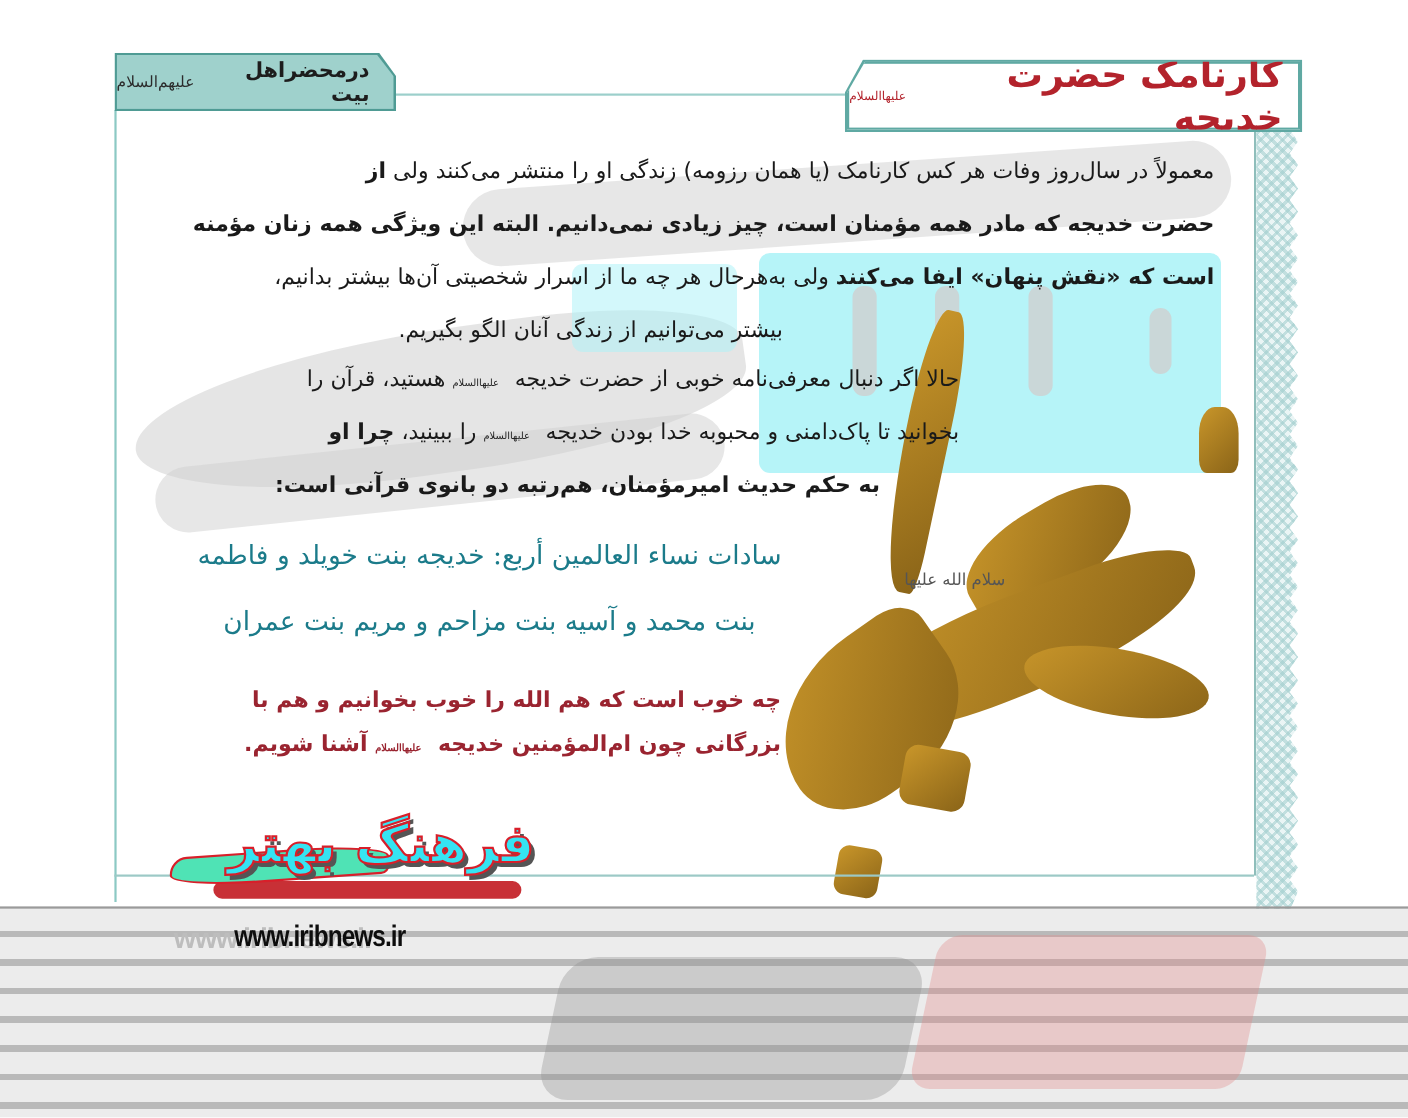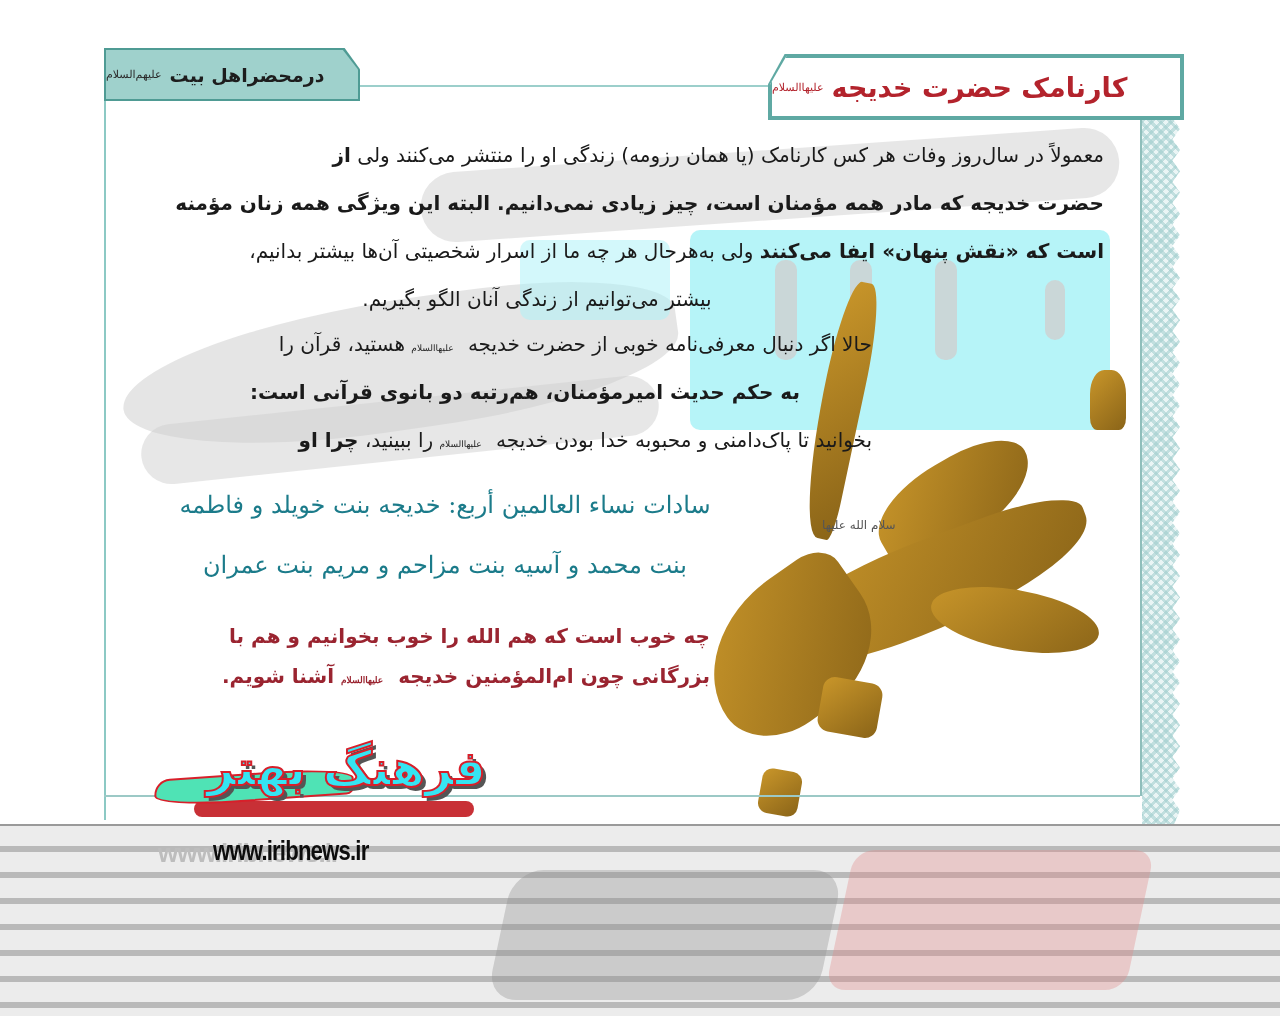--- a/index.html
+++ b/index.html
@@ -24,37 +24,37 @@
     }
 
     
     .title-box { position: absolute; left: 770px; top: 56px; width: 412px; height: 62px;
       background: #ffffff; border: 2px solid #5fa9a3;
       clip-path: polygon(4% 0, 100% 0, 100% 100%, 0 100%, 0 46%);
       display: flex; align-items: center; justify-content: flex-end; padding-right: 14px; direction: rtl; }
     .title-box-border { position: absolute; left: 768px; top: 54px; width: 416px; height: 66px;
       background: #5fa9a3;
       clip-path: polygon(4% 0, 100% 0, 100% 100%, 0 100%, 0 46%); }
-    .title-text { font-family: "DejaVu Sans", sans-serif; font-weight: bold; font-size: 27px; color: #b3232c; direction: rtl; }
+    .title-text { font-family: "DejaVu Sans", sans-serif; font-weight: bold; font-size: 33px; color: #b3232c; direction: rtl; }
     .honorific { font-family: "DejaVu Serif", serif; font-size: 11px; color: #b3232c; margin-right: 8px; line-height: 1; }
 
     .section-tag-border { position: absolute; left: 104px; top: 48px; width: 256px; height: 53px; background: #4f9b94;
       clip-path: polygon(0 0, 94% 0, 100% 40%, 100% 100%, 0 100%); }
     .section-tag { position: absolute; left: 106px; top: 50px; width: 252px; height: 49px; background: #9fd1cc;
       clip-path: polygon(0 0, 94% 0, 100% 40%, 100% 100%, 0 100%);
       display: flex; align-items: center; justify-content: flex-end; padding-right: 22px; direction: rtl; }
     .section-tag-text { font-size: 19px; font-weight: bold; color: #1d1d1d; }
-    .section-tag .honorific { color: #2b2b2b; font-size: 11px; }
+    .section-tag .honorific { color: #2b2b2b; font-size: 14px; }
 
     
     .wm-cyan { position: absolute; background: #aef3f7; border-radius: 10px; }
     .wm-gray { position: absolute; background: #cfcfcf; border-radius: 40px; opacity: 0.8; }
     .gold { position: absolute; background: linear-gradient(135deg, #c9962a, #8a6418); }
     .khadijeh-art { position: absolute; left: 700px; top: 260px; width: 440px; height: 560px; }
-    .khadijeh-caption { position: absolute; left: 822px; top: 518px; font-size: 12px; color: #555; direction: rtl; }
+    .khadijeh-caption { position: absolute; left: 822px; top: 518px; font-size: 15px; color: #555; direction: rtl; }
 
     
     .body-text { position: absolute; direction: rtl; text-align: right; color: #1a1a1a; font-size: 20px; line-height: 48px; padding-left: 26px; }
     .p1 { right: 176px; top: 131px; width: 1000px; }
     .p1 .line { display: block; white-space: nowrap; }
     .bold { font-weight: bold; }
 
     .p2 { right: 408px; top: 320px; width: 760px; }
     .p2 .line { display: block; white-space: nowrap; }
 
@@ -138,27 +138,27 @@
     </span>
     <span class="line" style="text-align:center;padding-right:160px;">بیشتر می‌توانیم از زندگی آنان الگو بگیریم.</span>
   </div>
 
   <div class="body-text p2">
     <span class="line">
       <span>حالا اگر دنبال معرفی‌نامه خوبی از حضرت خدیجه</span>
       <span class="honorific" style="color:#222;font-size:9px;">علیهاالسلام</span>
       <span>هستید، قرآن را</span>
     </span>
-    <span class="line bold" style="text-align:center;padding-left:40px;">به حکم حدیث امیرمؤمنان، هم‌رتبه دو بانوی قرآنی است:</span>
     <span class="line">
       <span>بخوانید تا پاک‌دامنی و محبوبه خدا بودن خدیجه</span>
       <span class="honorific" style="color:#222;font-size:9px;">علیهاالسلام</span>
       <span>را ببینید،</span>
       <span class="bold">چرا او</span>
     </span>
+    <span class="line bold" style="text-align:center;padding-left:40px;">به حکم حدیث امیرمؤمنان، هم‌رتبه دو بانوی قرآنی است:</span>
   </div>
 
   <div class="hadith">
     <span class="line">سادات نساء العالمین أربع: خدیجه بنت خویلد و فاطمه</span>
     <span class="line">بنت محمد و آسیه بنت مزاحم و مریم بنت عمران</span>
   </div>
 
   <div class="closing">
     <span class="line">چه خوب است که هم الله را خوب بخوانیم و هم با</span>
     <span class="line">

